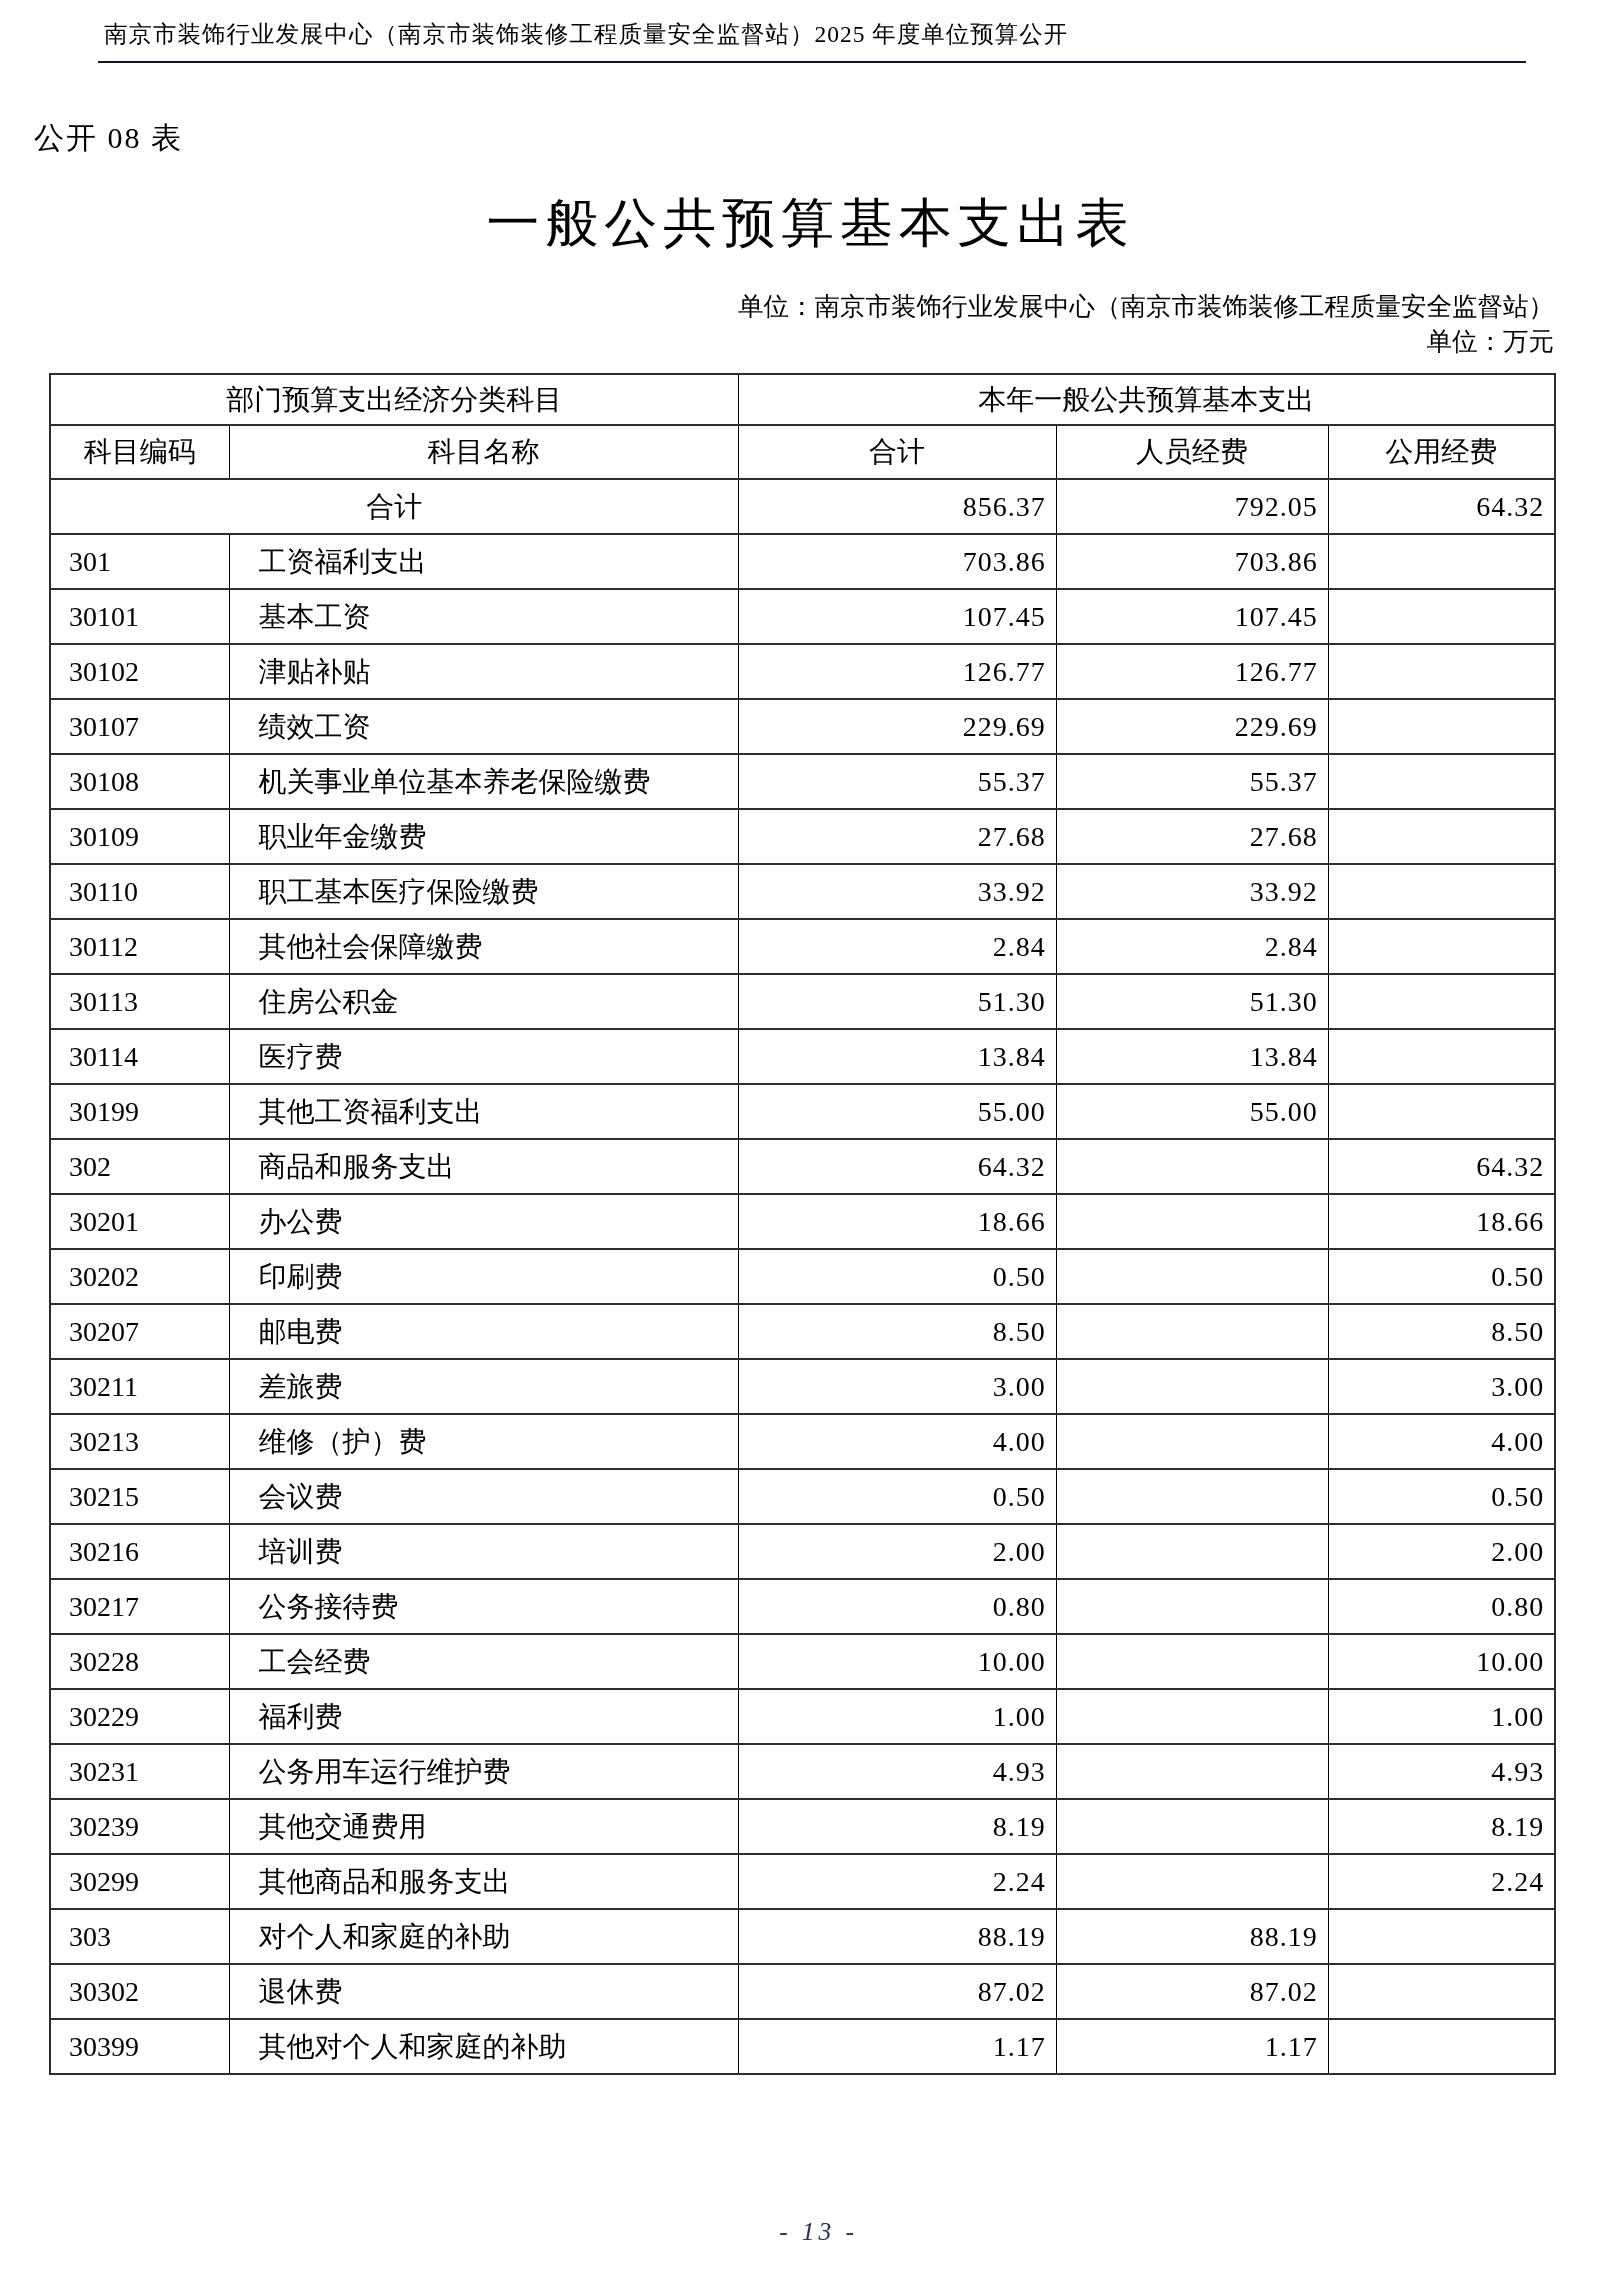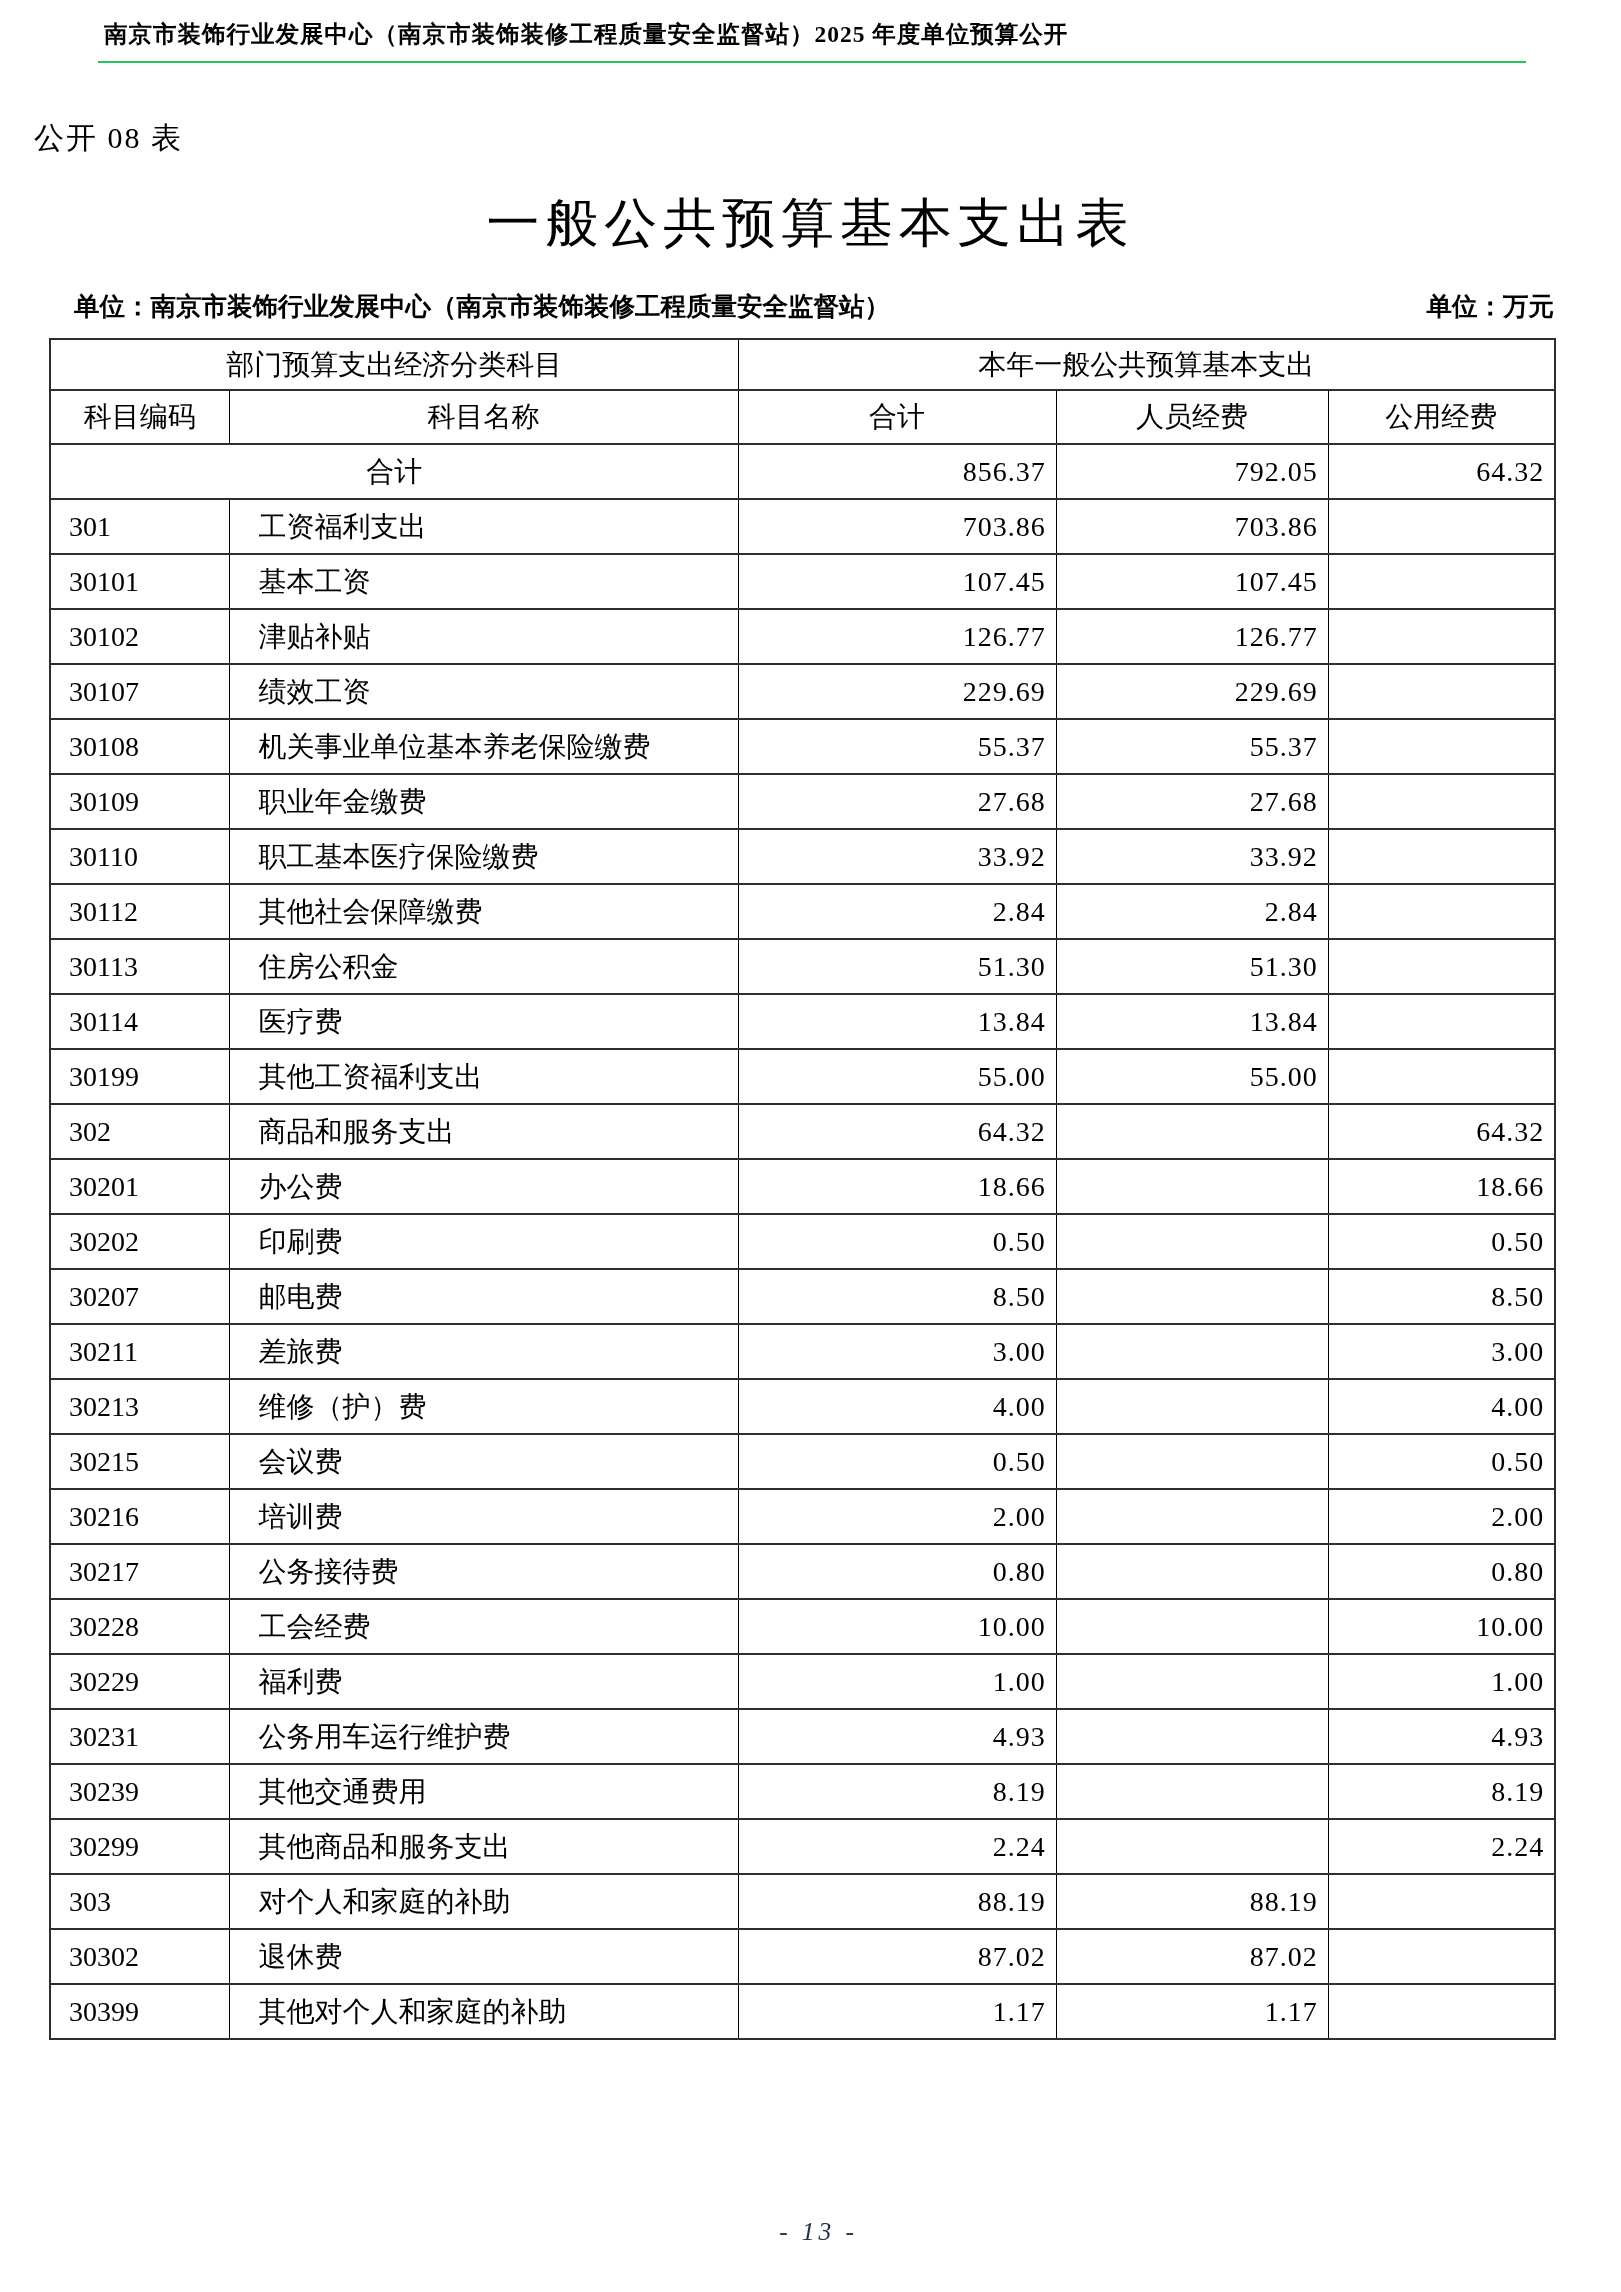--- a/index.html
+++ b/index.html
@@ -9,44 +9,45 @@
     height: 2293px;
     position: relative;
     font-family: "Liberation Serif", "DejaVu Serif", serif;
     color: #000000;
     overflow: hidden;
   }
   .doc-header {
     margin: 17.6px 95px 0 98px;
     padding-bottom: 11.8px;
     padding-left: 5.9px;
-    border-bottom: 2px solid #22c55e;
+    border-bottom: 2px solid #0f172a;
     font-size: 23.5px;
-    font-weight: bold;
+    font-weight: normal;
     letter-spacing: 1px;
   }
   .form-label {
     margin: 55px 0 0 34px;
     font-size: 30px;
     letter-spacing: 2px;
   }
   .doc-title {
     margin: 29px 0 0 0;
     text-align: center;
     font-size: 53px;
     font-weight: normal;
     letter-spacing: 5.9px;
   }
   .unit-row {
     display: flex;
     justify-content: space-between;
     align-items: flex-end;
     margin: 29px 67px 13.7px 74px;
     font-size: 25.5px;
-    font-weight: bold;
+    font-weight: normal;
+    flex-direction: column;
   }
   table.budget-table {
     margin-left: 49px;
     width: 1506px;
     border-collapse: collapse;
     table-layout: fixed;
     border: 2.9px solid #2d2d2d;
   }
   .budget-table th, .budget-table td {
     border-top: 2px solid #2d2d2d;

